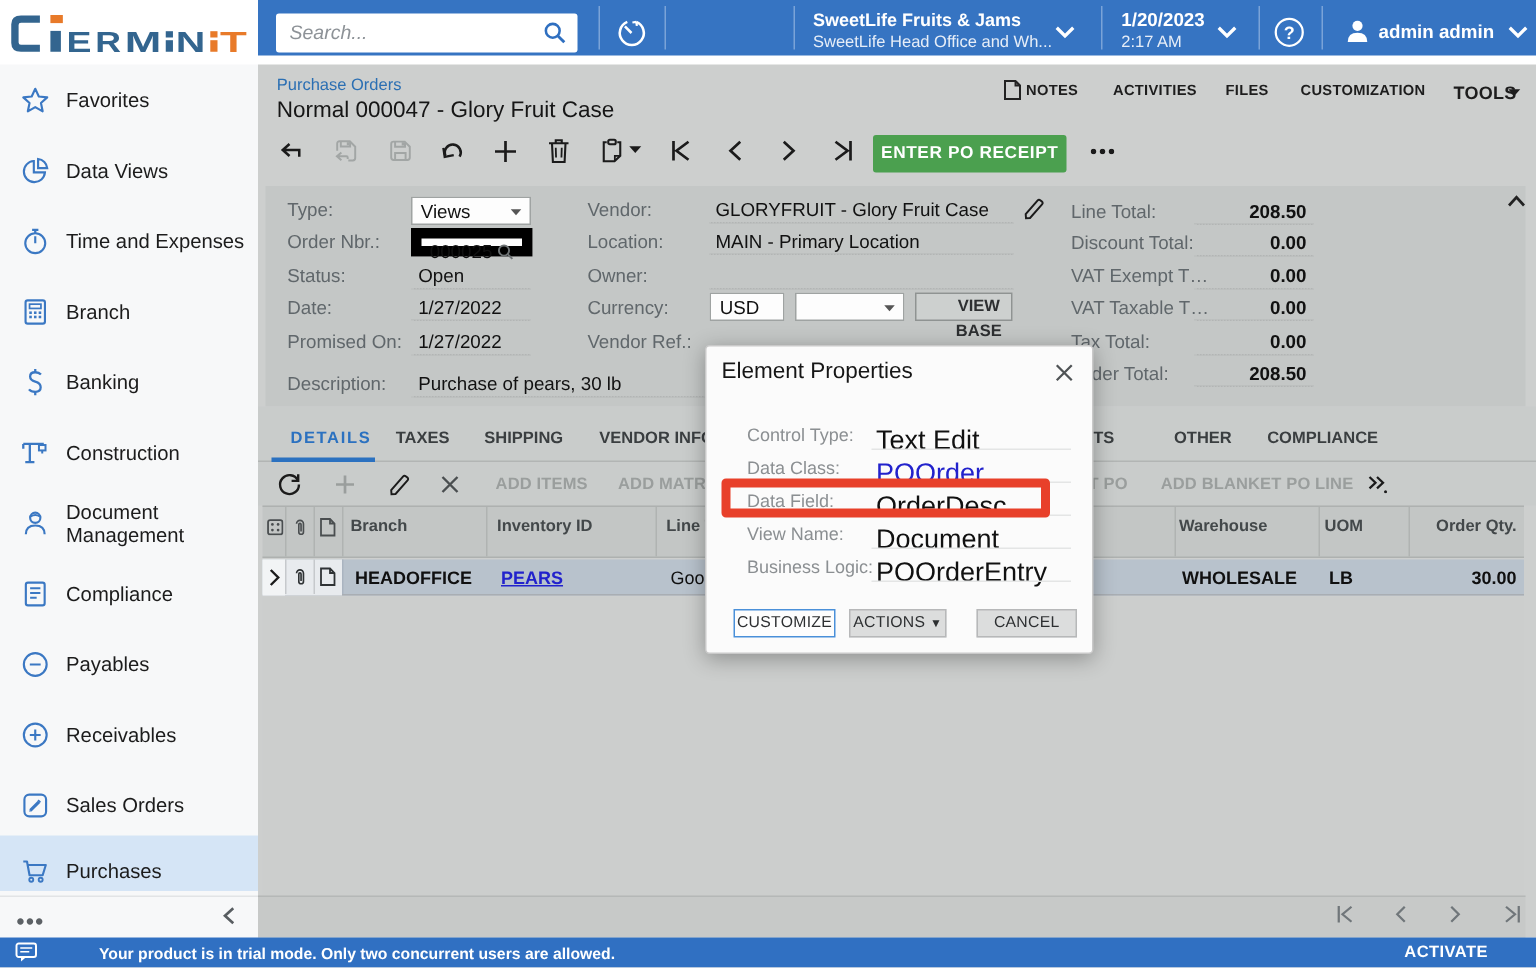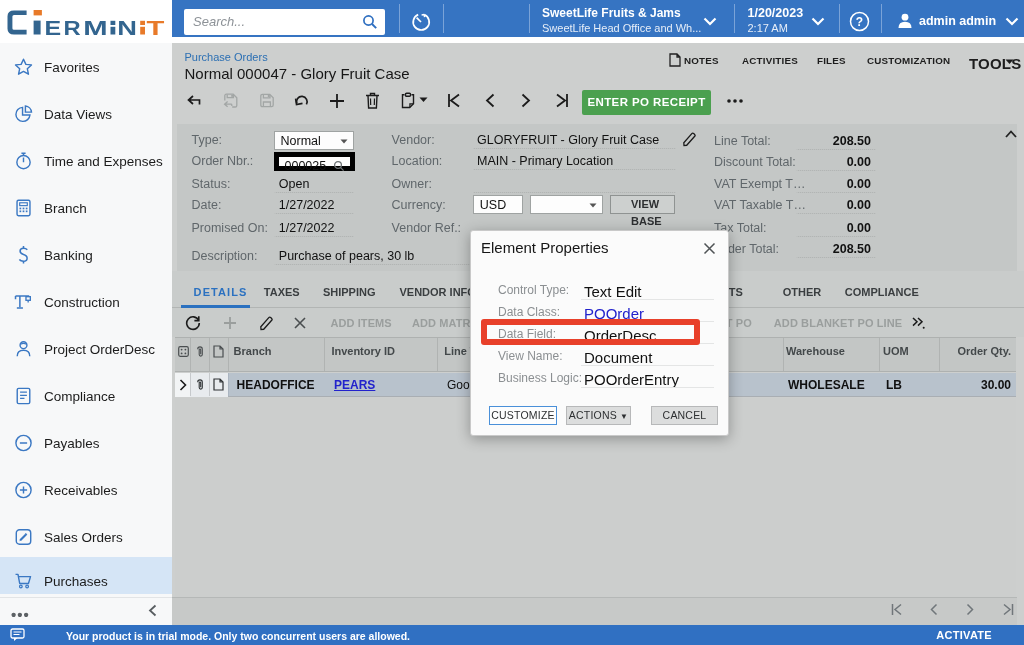--- a/index.html
+++ b/index.html
@@ -22,21 +22,21 @@
   .fval { position:absolute; font-size:12.5px; color:#111; }
   .uline { position:absolute; height:1px; background:#b2b5b4; border-bottom:1px dotted #bfc2c1; }
   .tab { position:absolute; font-size:11px; font-weight:bold; color:#3a3e40; letter-spacing:0; }
   .gtxt { position:absolute; font-size:11px; font-weight:bold; color:#9a9e9d; letter-spacing:0.1px; }
   .hcol { position:absolute; top:0; bottom:0; width:1px; background:#b0b3b2; }
   .hlabel { position:absolute; top:7px; font-size:11px; font-weight:bold; color:#43484a; }
   
   #dialog { left:470px; top:230px; width:259px; height:206px; background:#fbfbfb; z-index:50;
             box-shadow:0 3px 14px rgba(0,0,0,0.3); border:1px solid #c9c9c9; border-radius:3px; }
   .dlabel { position:absolute; left:27px; font-size:12px; color:#8b8f92; }
-  .dval { position:absolute; left:113px; font-size:15px; color:#111; }
+  .dval { position:absolute; left:113px; font-size:18px; color:#111; }
   .duline { position:absolute; left:110px; right:14px; height:1px; background:#e4e5e5; }
   .dbtn { position:absolute; top:175px; height:19px; font-size:10.5px; color:#2d2f31; text-align:center;
           background:#dcdddd; border:1px solid #b7b8b9; line-height:17px; letter-spacing:0.2px; }
   
   #trial { left:0; top:625px; width:1024px; height:20px; background:#3070c2; z-index:60; }
 </style>
 </head>
 <body>
 <div class="abs" id="logo">
   <svg width="172" height="43" viewBox="0 0 172 43">
@@ -166,21 +166,21 @@
         <line x1="14.9" y1="8.2" x2="14.9" y2="10.4" stroke="#3b78c3" stroke-width="1.4"></line>
       </svg>
       <span class="lbl">Construction</span>
     </div>
   <div class="sbitem" style="top:282px;">
       <svg class="ico" viewBox="0 0 20 20">
         <circle cx="10" cy="6" r="3.6" fill="none" stroke="#3b78c3" stroke-width="1.5"></circle>
         <path d="M3.4 17.6 Q3.4 11.4 10 11.4 Q16.6 11.4 16.6 17.6" fill="none" stroke="#3b78c3" stroke-width="1.5"></path>
         <path d="M6.8 5 Q10 3 13.2 5" fill="none" stroke="#3b78c3" stroke-width="1.3"></path>
       </svg>
-      <span class="lbl">Project OrderDesc</span>
+      <span class="lbl">Document Management</span>
     </div>
   <div class="sbitem" style="top:329px;">
       <svg class="ico" viewBox="0 0 20 20">
         <rect x="3.4" y="2" width="13.2" height="16" rx="1.5" fill="none" stroke="#3b78c3" stroke-width="1.5"></rect>
         <line x1="6.4" y1="6" x2="13.6" y2="6" stroke="#3b78c3" stroke-width="1.3"></line>
         <line x1="6.4" y1="9.3" x2="13.6" y2="9.3" stroke="#3b78c3" stroke-width="1.3"></line>
         <line x1="6.4" y1="12.6" x2="11" y2="12.6" stroke="#3b78c3" stroke-width="1.3"></line>
       </svg>
       <span class="lbl">Compliance</span>
     </div>
@@ -228,21 +228,21 @@
   <div class="abs" style="left:12.5px;top:7.5px;font-size:11px;color:#2b6fb3;">Purchase Orders</div>
   <div class="abs" style="left:12.5px;top:22px;font-size:15px;color:#161616;">Normal 000047 - Glory Fruit Case</div>
 
   <svg class="abs" style="left:497px;top:10px;" width="12" height="14" viewBox="0 0 12 14">
       <path d="M1 1 L8 1 L11 4 L11 13 L1 13 Z M8 1 L8 4 L11 4" fill="none" stroke="#222" stroke-width="1.3"></path>
     </svg>
   <div class="abs" style="left:512px;top:12px;font-size:9.8px;font-weight:bold;color:#1d1d1d;letter-spacing:0.2px;">NOTES</div>
   <div class="abs" style="left:570px;top:12px;font-size:9.8px;font-weight:bold;color:#1d1d1d;letter-spacing:0.2px;">ACTIVITIES</div>
   <div class="abs" style="left:645px;top:12px;font-size:9.8px;font-weight:bold;color:#1d1d1d;letter-spacing:0.2px;">FILES</div>
   <div class="abs" style="left:695px;top:12px;font-size:9.8px;font-weight:bold;color:#1d1d1d;letter-spacing:0.2px;">CUSTOMIZATION</div>
-  <div class="abs" style="left:797px;top:12px;font-size:15px;font-weight:bold;color:#1d1d1d;letter-spacing:0.2px;">TOOLS</div>
+  <div class="abs" style="left:797px;top:12px;font-size:12px;font-weight:bold;color:#1d1d1d;letter-spacing:0.2px;">TOOLS</div>
   <svg class="abs" style="left:833px;top:16px;" width="9" height="6" viewBox="0 0 9 6">
       <path d="M0.5 0.5 L4.5 5 L8.5 0.5 Z" fill="#1d1d1d"></path>
     </svg>
 
   <svg class="abs" style="left:14.5px;top:52px;" width="14" height="11" viewBox="0 0 14 11">
       <path d="M6 1 L1.5 5 L6 9 M1.5 5 L12.5 5 L12.5 9.5" fill="none" stroke="#1b1b1b" stroke-width="1.7"></path>
     </svg>
   <svg class="abs" style="left:50px;top:50px;" width="17" height="16" viewBox="0 0 17 16">
       <path d="M2.8 7.5 L2.8 2.8 Q2.8 1.2 4.4 1.2 L11.2 1.2 L14.8 4.8 L14.8 12.4 Q14.8 14 13.2 14 L10.2 14" fill="none" stroke="#a2a6a5" stroke-width="1.3"></path>
       <path d="M5.2 1.4 L5.2 4.6 L11.4 4.6 L11.4 1.4" fill="none" stroke="#a2a6a5" stroke-width="1.3"></path>
@@ -290,27 +290,27 @@
   <svg class="abs" style="left:555px;top:56px;" width="16" height="4" viewBox="0 0 16 4">
       <circle cx="2" cy="2" r="1.8" fill="#1b1b1b"></circle>
       <circle cx="8" cy="2" r="1.8" fill="#1b1b1b"></circle>
       <circle cx="14" cy="2" r="1.8" fill="#1b1b1b"></circle>
     </svg>
 
   <div class="abs" style="left:5px;top:81px;width:840px;height:147px;background:#c4c7c6;"></div>
 
   <div class="flabel" style="left:19.5px;top:90px;">Type:</div>
   <div class="abs" style="left:101.5px;top:87.5px;width:80px;height:19px;background:#fdfdfd;border:1px solid #9fa3a2;">
-    <span style="position:absolute;left:6px;top:2.5px;font-size:12.5px;color:#111;">Normal</span>
+    <span style="position:absolute;left:6px;top:2.5px;font-size:12.5px;color:#111;">Views</span>
     <svg class="abs" style="right:5px;top:7px;" width="8" height="5" viewBox="0 0 8 5">
         <path d="M0.5 0.5 L4 4.5 L7.5 0.5 Z" fill="#555"></path>
       </svg>
   </div>
   <div class="flabel" style="left:19.5px;top:111px;">Order Nbr.:</div>
-  <div class="abs" style="left:101.5px;top:108.5px;width:81px;height:19px;background:#fdfdfd;border:5px solid #000000;">
+  <div class="abs" style="left:101.5px;top:108.5px;width:81px;height:19px;background:#fdfdfd;border:7px solid #000000;">
     <span style="position:absolute;left:6px;top:2.5px;font-size:12.5px;color:#111;">000025</span>
     <svg class="abs" style="right:5px;top:3.5px;" width="12" height="12" viewBox="0 0 12 12">
         <circle cx="5" cy="5" r="3.4" fill="none" stroke="#6d7274" stroke-width="1.3"></circle>
         <line x1="7.6" y1="7.6" x2="10.6" y2="10.6" stroke="#6d7274" stroke-width="1.3"></line>
       </svg>
   </div>
   <div class="flabel" style="left:19.5px;top:133.5px;">Status:</div>
   <div class="fval" style="left:106.8px;top:133.5px;">Open</div>
   <div class="uline" style="left:101.6px;top:148.5px;width:80px;"></div>
   <div class="flabel" style="left:19.5px;top:154.5px;">Date:</div>
@@ -337,21 +337,21 @@
   <div class="flabel" style="left:219.6px;top:154.5px;">Currency:</div>
   <div class="abs" style="left:300.8px;top:151.5px;width:50px;height:19px;background:#fdfdfd;border:1px solid #9fa3a2;">
       <span style="position:absolute;left:6px;top:2.5px;font-size:12.5px;color:#111;">USD</span>
     </div>
   <div class="abs" style="left:357.7px;top:151.5px;width:73px;height:19px;background:#fdfdfd;border:1px solid #9fa3a2;">
     <span style="position:absolute;left:6px;top:2.5px;font-size:12.5px;color:#111;margin-top:44px;">1.00</span>
     <svg class="abs" style="right:5px;top:7px;" width="8" height="5" viewBox="0 0 8 5">
         <path d="M0.5 0.5 L4 4.5 L7.5 0.5 Z" fill="#555"></path>
       </svg>
   </div>
-  <div class="abs" style="left:438px;top:151.5px;width:65px;height:19px;background:#cdd0cf;border:1px solid #8f9392;font-size:11px;font-weight:bold;color:#2d2f31;line-height:17px;padding-left:20px;">VIEW BASE</div>
+  <div class="abs" style="left:438px;top:151.5px;width:65px;height:19px;background:#cdd0cf;border:1px solid #8f9392;font-size:11px;font-weight:bold;color:#2d2f31;text-align:center;line-height:17px;padding-left:20px;">VIEW BASE</div>
   <div class="flabel" style="left:219.6px;top:178px;">Vendor Ref.:</div>
   <div class="uline" style="left:300.8px;top:193px;width:203px;"></div>
 
   <div class="flabel" style="left:542px;top:90.5px;">Line Total:</div>
   <div class="fval" style="right:153px;top:90.5px;font-weight:bold;">208.50</div>
   <div class="uline" style="left:624px;top:105.5px;width:80px;"></div>
   <div class="flabel" style="left:542px;top:111.5px;">Discount Total:</div>
   <div class="fval" style="right:153px;top:111.5px;font-weight:bold;">0.00</div>
   <div class="uline" style="left:624px;top:126.5px;width:80px;"></div>
   <div class="flabel" style="left:542px;top:133.5px;">VAT Exempt T…</div>

